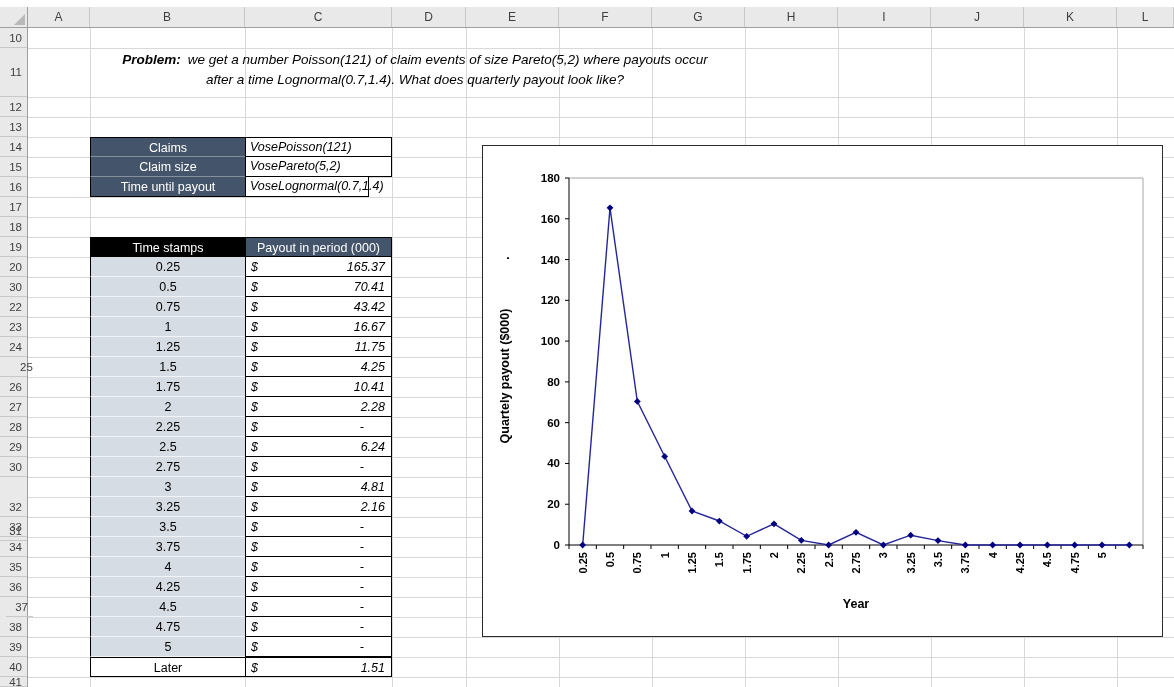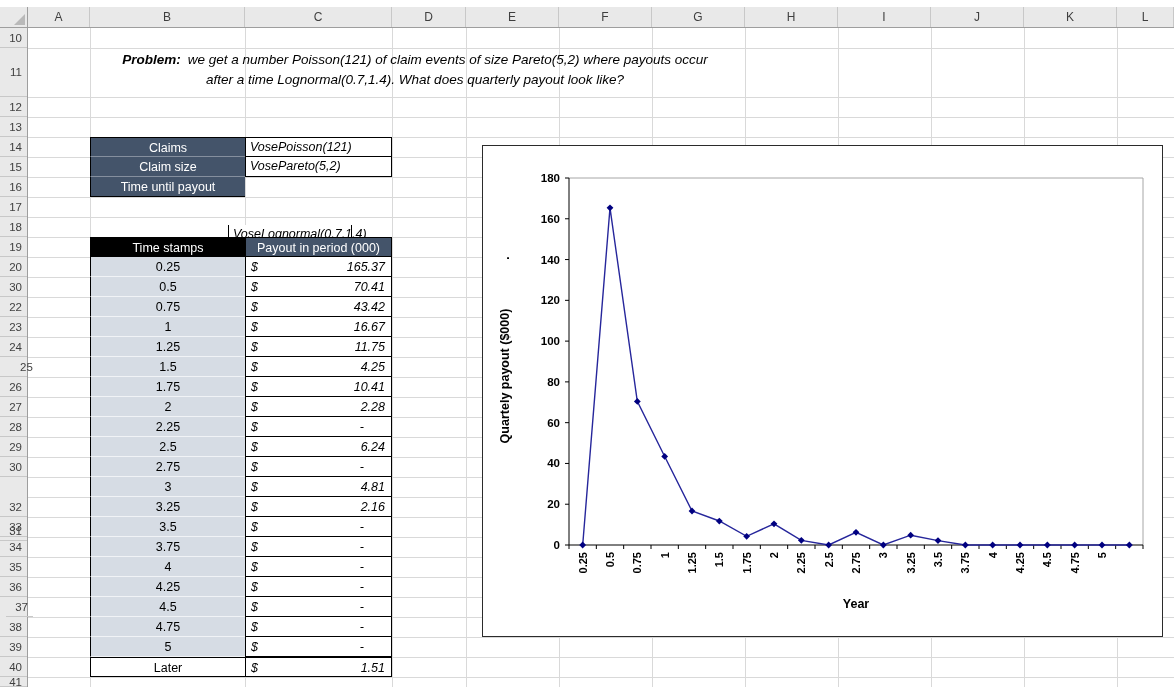--- a/index.html
+++ b/index.html
@@ -142,21 +142,21 @@
     <div><span class="plabel">Problem:</span><span>we get a number Poisson(121) of claim events of size Pareto(5,2) where payouts occur</span></div>
     <div>after a time Lognormal(0.7,1.4). What does quarterly payout look like?</div>
   </div>
 
   <div id="modelTable">
       <div class="darkcell" style="left: 90px; top: 137px; width: 155px; height: 20px; line-height: 20px; background: rgb(68, 84, 106); border-left: 1px solid rgb(0, 0, 0); border-top: 1px solid rgb(0, 0, 0); border-bottom: 1px solid rgba(255, 255, 255, 0.35);">Claims</div>
       <div class="lightcell formula" style="left: 245px; top: 137px; width: 147px; height: 20px; line-height: 19px; border: 1px solid rgb(0, 0, 0);">VosePoisson(121)</div>
       <div class="darkcell" style="left: 90px; top: 157px; width: 155px; height: 20px; line-height: 20px; background: rgb(68, 84, 106); border-left: 1px solid rgb(0, 0, 0); border-bottom: 1px solid rgba(255, 255, 255, 0.35);">Claim size</div>
       <div class="lightcell formula" style="left: 245px; top: 157px; width: 147px; height: 20px; line-height: 19px; border-right: 1px solid rgb(0, 0, 0); border-bottom: 1px solid rgb(0, 0, 0); border-left: 1px solid rgb(0, 0, 0); border-image: initial; border-top: none;">VosePareto(5,2)</div>
       <div class="darkcell" style="left: 90px; top: 177px; width: 155px; height: 20px; line-height: 20px; background: rgb(68, 84, 106); border-left: 1px solid rgb(0, 0, 0); border-bottom: 1px solid rgb(0, 0, 0);">Time until payout</div>
-      <div class="lightcell formula" style="left: 228px; top: 177px; width: 124px; height: 20px; line-height: 19px; border-right: 1px solid rgb(0, 0, 0); border-bottom: 1px solid rgb(0, 0, 0); border-left: 1px solid rgb(0, 0, 0); border-image: initial; border-top: none; margin-top: 48px;">VoseLognormal(0.7,1.4)</div>
+      <div class="lightcell formula" style="left: 245px; top: 177px; width: 124px; height: 20px; line-height: 19px; border-right: 1px solid rgb(0, 0, 0); border-bottom: 1px solid rgb(0, 0, 0); border-left: 1px solid rgb(0, 0, 0); border-image: initial; border-top: none;">VoseLognormal(0.7,1.4)</div>
     </div>
   <div id="payoutTable">
       <div class="darkcell" style="left: 90px; top: 237px; width: 155px; height: 20px; line-height: 20px; background: #000000; border-left: 1px solid rgb(0, 0, 0); border-top: 1px solid rgb(0, 0, 0); border-bottom: 1px solid rgb(0, 0, 0);">Time stamps</div>
       <div class="darkcell" style="left: 245px; top: 237px; width: 147px; height: 20px; line-height: 20px; background: rgb(68, 84, 106); border: 1px solid rgb(0, 0, 0); box-sizing: border-box;">Payout in period (000)</div>
       <div class="timecell" style="left: 90px; top: 257px; width: 155px; height: 20px; line-height: 20px; border-left: 1px solid rgb(0, 0, 0); background: rgb(214, 220, 228); border-bottom: 1px solid rgba(255, 255, 255, 0.65);">0.25</div>
       <div class="payoutcell" style="left: 245px; top: 257px; width: 147px; height: 20px; line-height: 20px; border-right: 1px solid rgb(0, 0, 0); border-left: 1px solid rgb(0, 0, 0); border-bottom: 1px solid rgb(0, 0, 0);">
         <span class="cur">$</span>
         <span class="val">165.37</span>
       </div>
       <div class="timecell" style="left: 90px; top: 277px; width: 155px; height: 20px; line-height: 20px; border-left: 1px solid rgb(0, 0, 0); background: rgb(214, 220, 228); border-bottom: 1px solid rgba(255, 255, 255, 0.65);">0.5</div>

